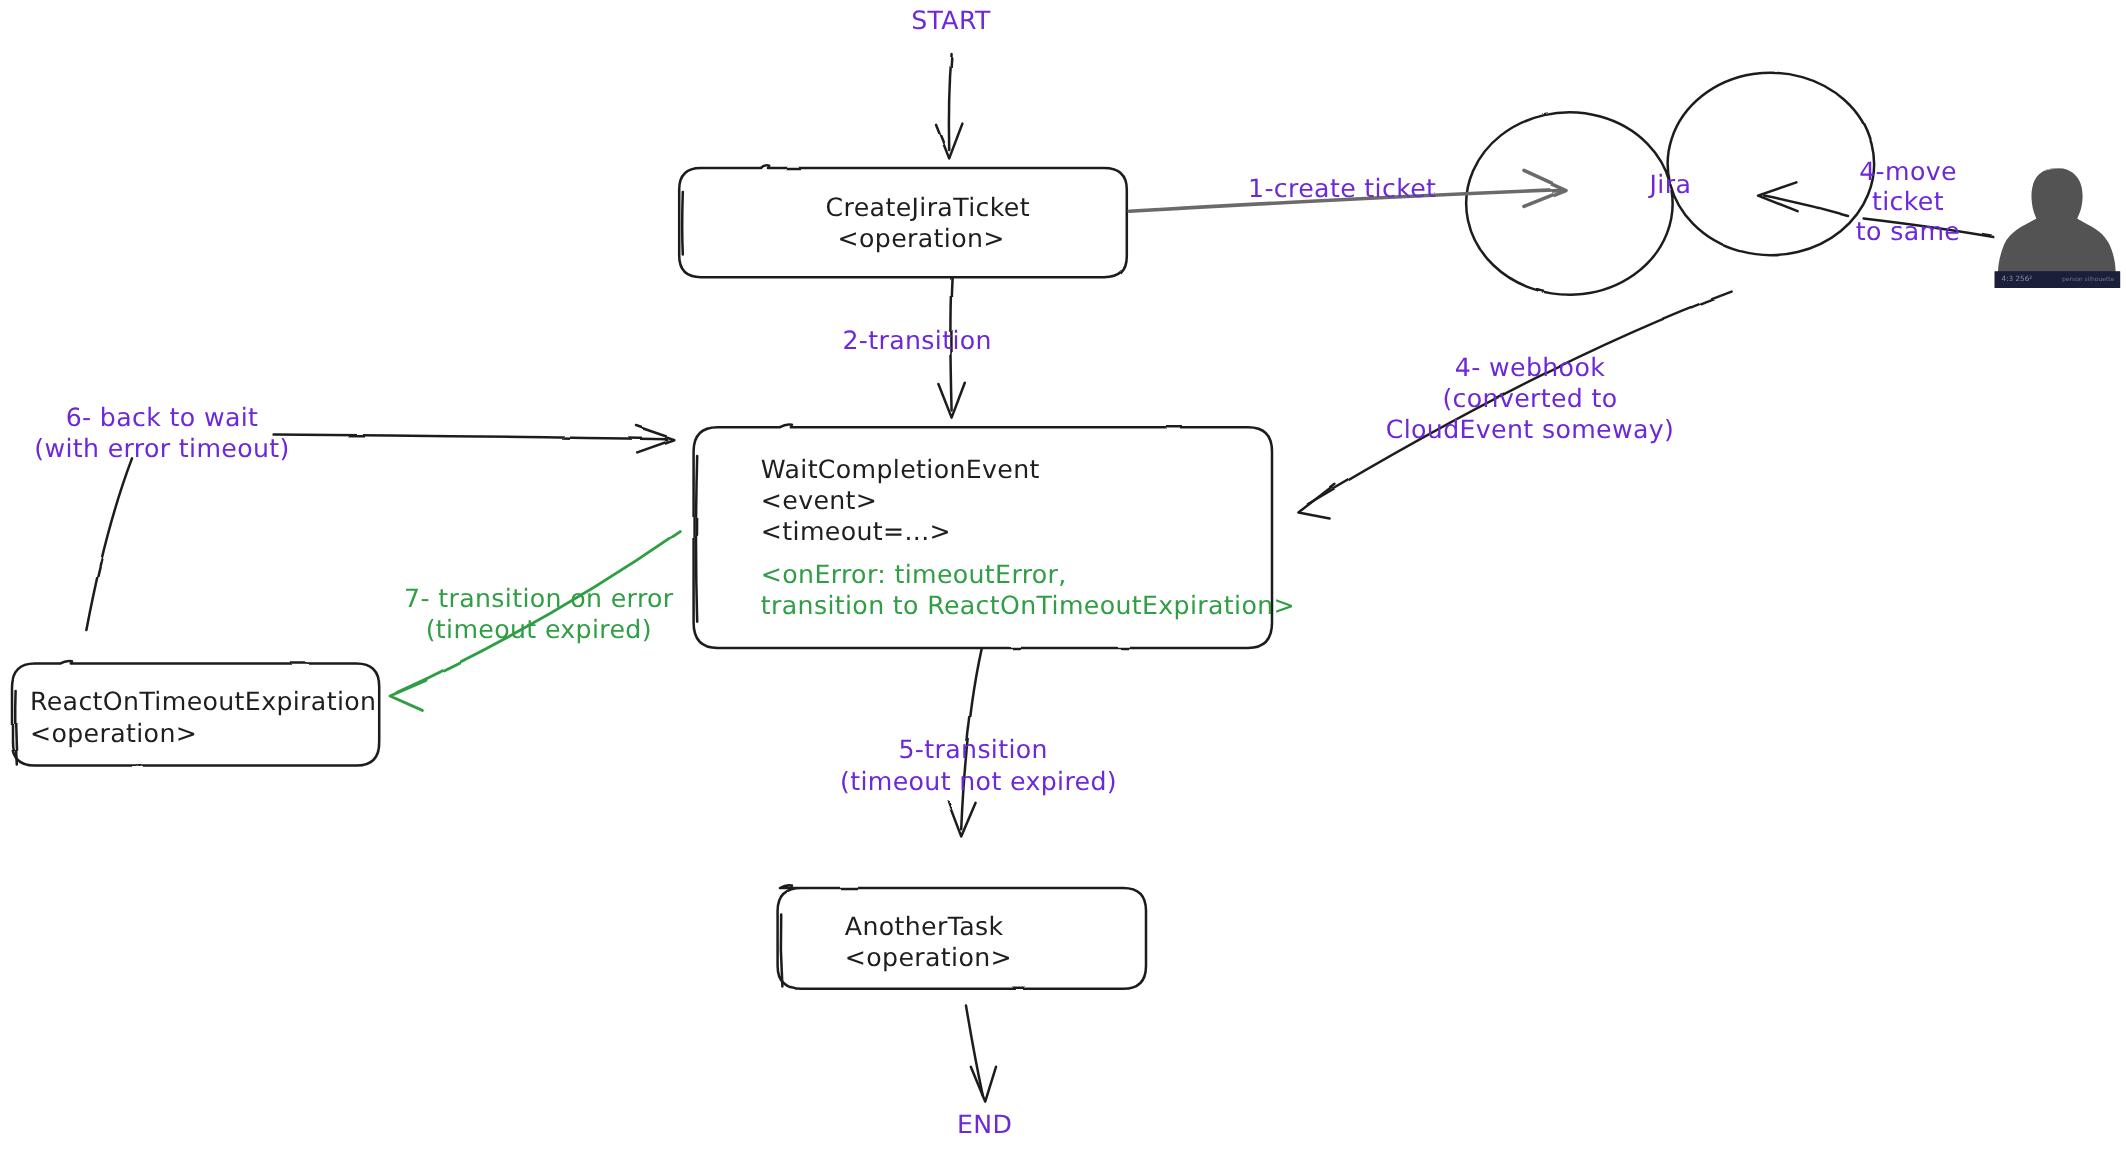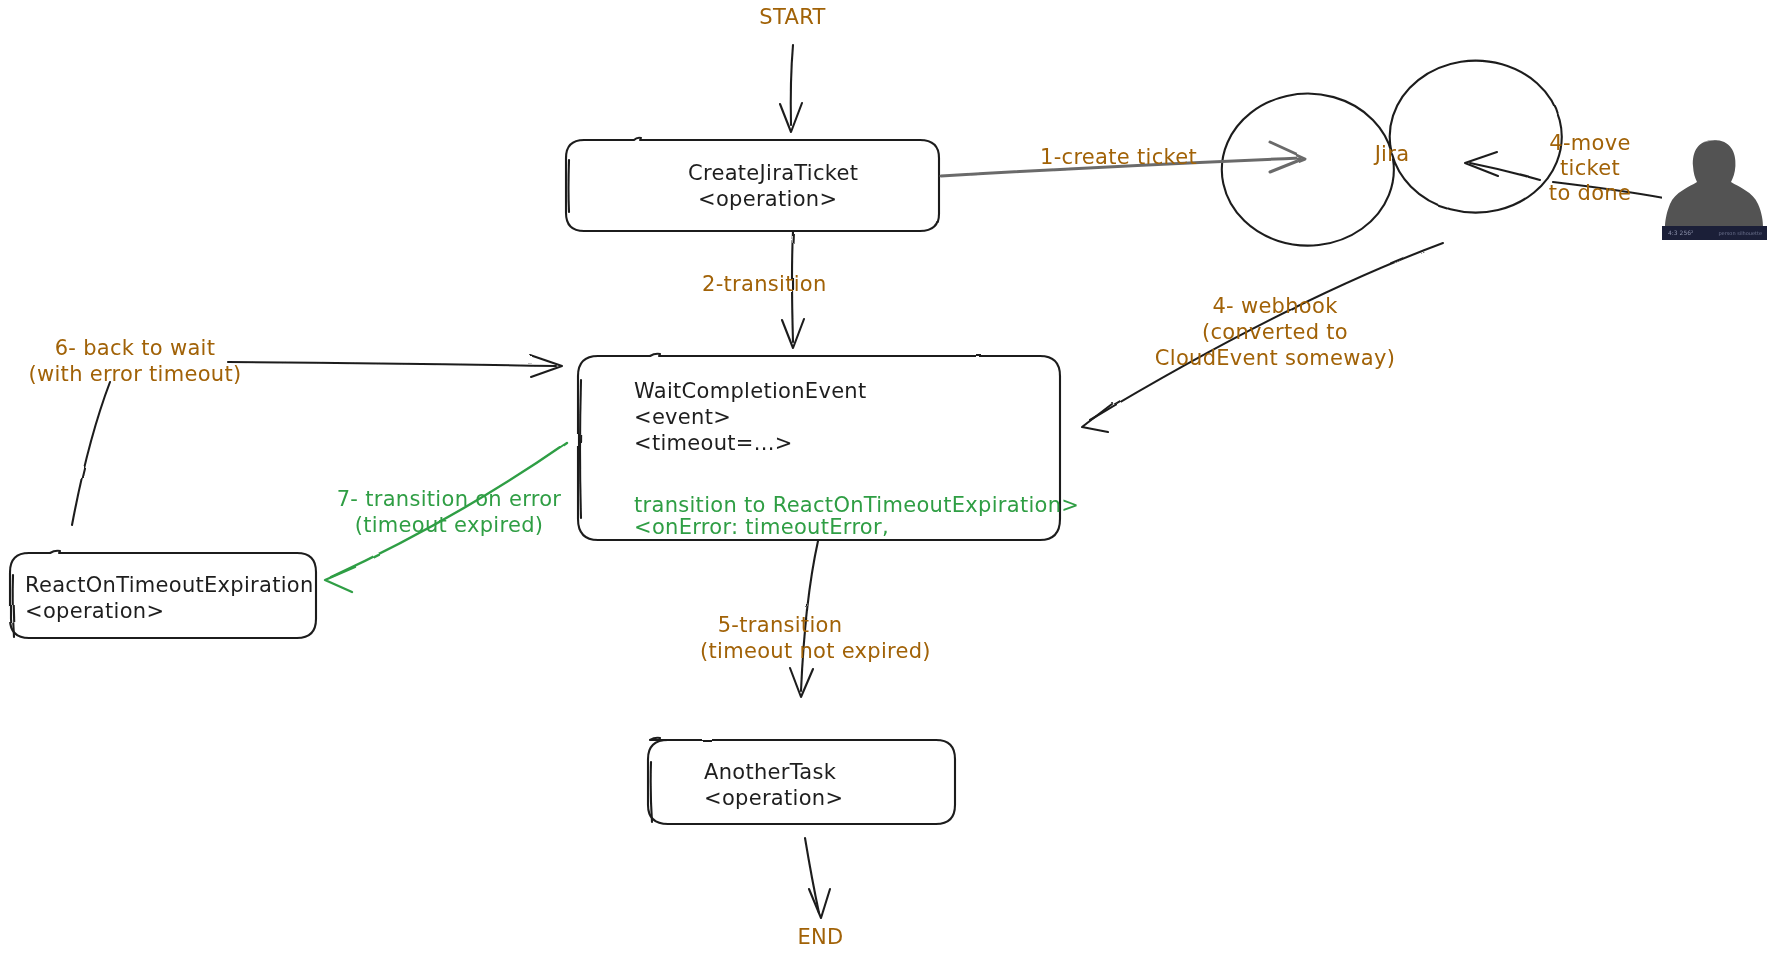--- a/index.html
+++ b/index.html
@@ -9,21 +9,21 @@
     font-family:"DejaVu Sans","Liberation Sans",sans-serif;
     color:#1e1e1e;
   }
   #canvas{position:absolute;inset:0;width:1772px;height:965px;}
   svg.layer{position:absolute;left:0;top:0;width:1772px;height:965px;overflow:visible;}
   .lbl{
     position:absolute;
     font-family:"DejaVu Sans","Liberation Sans",sans-serif;
     font-size:21px;
     line-height:25px;
-    color:#a16207;
+    color:#6d28d9;
     white-space:pre;
     letter-spacing:0.3px;
   }
   .lbl.center{text-align:center;}
   .node-text{
     position:absolute;
     font-size:21px;
     line-height:25px;
     white-space:pre;
     letter-spacing:0.3px;
@@ -138,21 +138,21 @@
 
   <div>
     <div class="node-text" style="left:672px;top:161px;margin-left:16px;">CreateJiraTicket</div>
     <div class="node-text" style="left:698px;top:187px;">&lt;operation&gt;</div>
   </div>
 
   <div>
     <div class="node-text" style="left:634px;top:379px;">WaitCompletionEvent</div>
     <div class="node-text" style="left:634px;top:405px;">&lt;event&gt;</div>
     <div class="node-text" style="left:634px;top:431px;">&lt;timeout=...&gt;</div>
-    <div class="node-text green" style="left:634px;top:467px;margin-top:48px;">&lt;onError: timeoutError,</div>
+    <div class="node-text green" style="left:634px;top:467px;">&lt;onError: timeoutError,</div>
     <div class="node-text green" style="left:634px;top:493px;">transition to ReactOnTimeoutExpiration&gt;</div>
   </div>
 
   <div>
     <div class="node-text" style="left:25px;top:573px;">ReactOnTimeoutExpiration</div>
     <div class="node-text" style="left:25px;top:599px;">&lt;operation&gt;</div>
   </div>
 
   <div>
     <div class="node-text" style="left:704px;top:760px;">AnotherTask</div>
@@ -160,30 +160,30 @@
   </div>
 
   <div class="lbl center" style="left:1330px;top:142px;width:124px;">Jira</div>
 
   <div class="lbl" style="left:1040px;top:145px;">1-create ticket</div>
 
   <div class="lbl" style="left:702px;top:272px;">2-transition</div>
 
   <div class="lbl center" style="left:1530px;top:131px;width:120px;">4-move</div>
   <div class="lbl center" style="left:1530px;top:156px;width:120px;">ticket</div>
-  <div class="lbl center" style="left:1530px;top:181px;width:120px;">to done</div>
+  <div class="lbl center" style="left:1530px;top:181px;width:120px;">to same</div>
 
   <div class="lbl center" style="left:1140px;top:294px;width:270px;">4- webhook</div>
   <div class="lbl center" style="left:1140px;top:320px;width:270px;">(converted to</div>
   <div class="lbl center" style="left:1140px;top:346px;width:270px;">CloudEvent someway)</div>
 
   <div class="lbl green center" style="left:335px;top:487px;width:228px;">7- transition on error</div>
   <div class="lbl green center" style="left:335px;top:513px;width:228px;">(timeout expired)</div>
 
-  <div class="lbl center" style="left:669px;top:613px;width:222px;">5-transition</div>
+  <div class="lbl center" style="left:700px;top:613px;width:222px;">5-transition</div>
   <div class="lbl center" style="left:700px;top:639px;width:222px;">(timeout not expired)</div>
 
   <div class="lbl center" style="left:40px;top:336px;width:190px;">6- back to wait</div>
   <div class="lbl center" style="left:12px;top:362px;width:246px;">(with error timeout)</div>
 
   <div class="avatar" style="left:1662px;top:126px;width:105px;height:114px;">
     <svg viewBox="0 0 105 114" width="105" height="114">
       <rect x="0" y="0" width="105" height="114" fill="#ffffff"></rect>
       <path d="M52 14 C36 14 30 26 31 40 C31.4 47 33 52 35 56 C27 61 13 66 8 78 C4 88 3 96 3 101 L101 101 C101 95 100 87 96 78 C91 66 77 61 69 56 C71 52 73 47 73.4 40 C74.4 26 68 14 52 14 Z" fill="#535353"></path>
       <path d="M40 17 C45 14 52 13.5 58 15 C52 14 45 15 40 17 Z" fill="#ffffff" opacity="0.75"></path>

